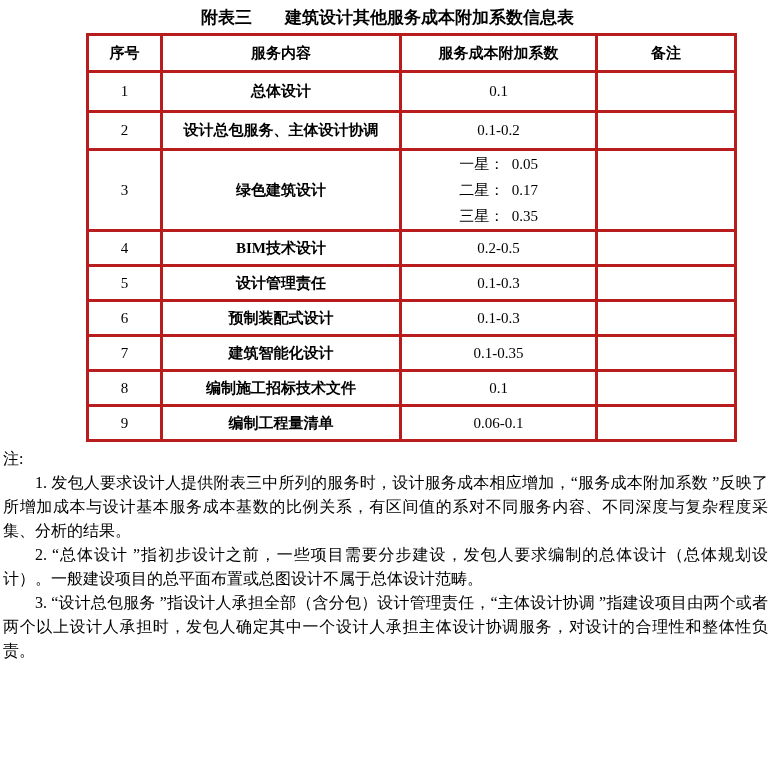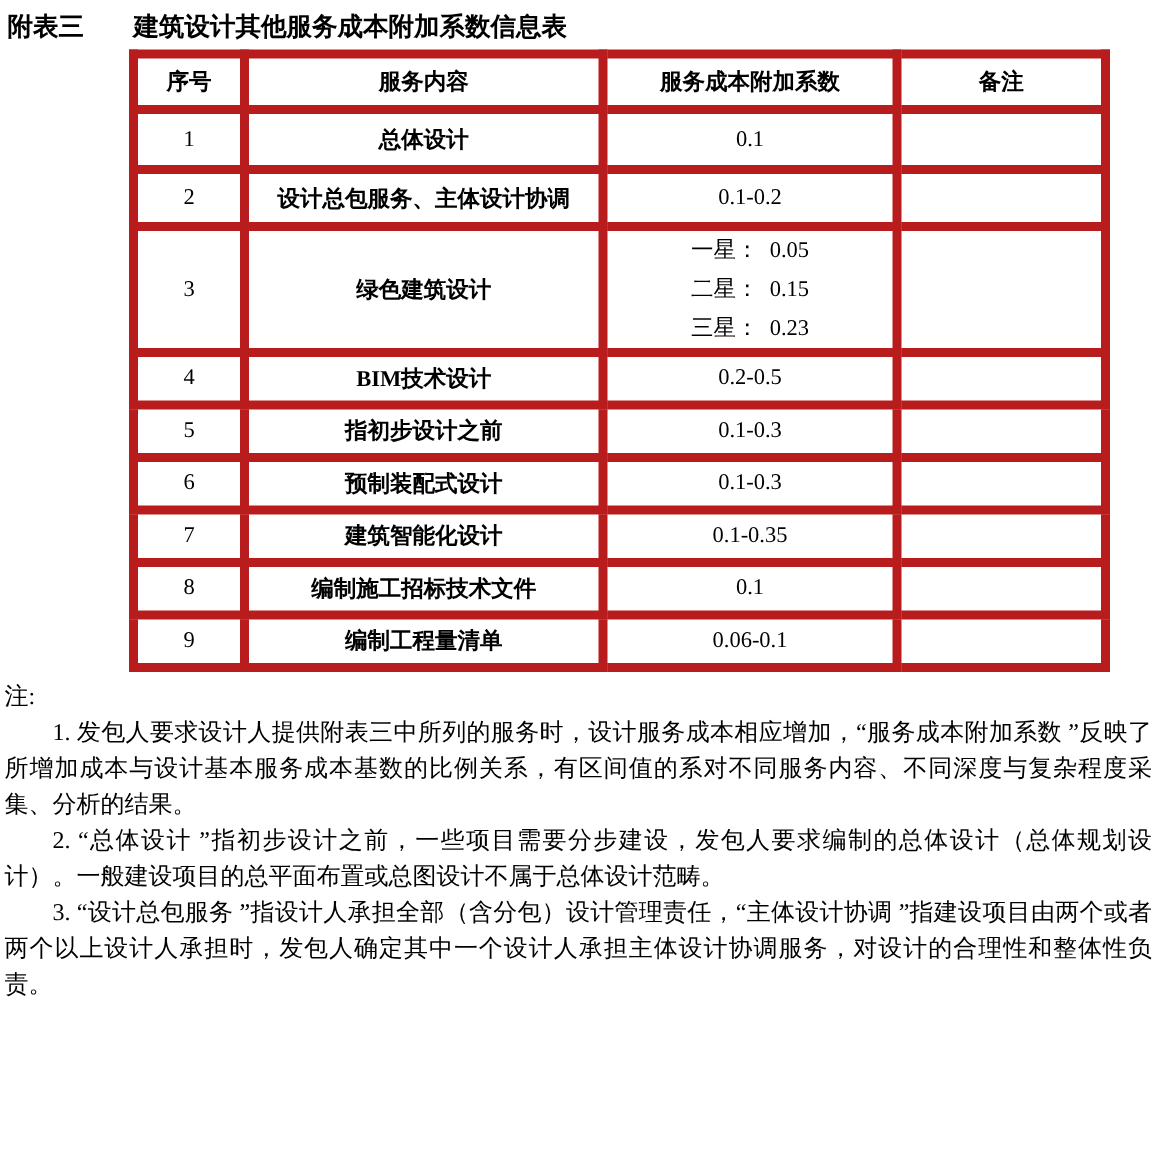--- a/index.html
+++ b/index.html
@@ -12,32 +12,33 @@
   }
   .page { width: 770px; height: 770px; position: relative; }
 
   
   .doc-title {
     padding: 7px 0 0 5px;
     font-size: 17px;
     line-height: 22px;
     font-weight: bold;
     white-space: nowrap;
+    text-align: center;
   }
   .doc-title .doc-name { margin-left: 33px; }
 
   
   table.coef-table {
     border-collapse: collapse;
     table-layout: fixed;
     width: 648px;
     margin: 4px 0 0 86px;
   }
   .coef-table th, .coef-table td {
-    border: 6px solid #b91c1c;
+    border: 3px solid #b91c1c;
     text-align: center;
     vertical-align: middle;
     font-size: 15px;
     padding: 0;
     overflow: hidden;
   }
   .coef-table th { height: 37px; font-weight: bold; }
   tr.row-std td { height: 35px; }
   tr.row-h40 td { height: 40px; }
   tr.row-h38 td { height: 38px; }
@@ -100,35 +101,35 @@
         <td class="service-cell">设计总包服务、主体设计协调</td>
         <td class="coef-cell">0.1-0.2</td>
         <td class="remark-cell"></td>
       </tr>
       <tr class="row-tall">
         <td class="no-cell">3</td>
         <td class="service-cell">绿色建筑设计</td>
         <td class="coef-cell">
           <span class="stars-block">
             <div class="star-line">一星：  0.05</div>
-            <div class="star-line">二星：  0.15</div>
-            <div class="star-line">三星：  0.23</div>
+            <div class="star-line">二星：  0.17</div>
+            <div class="star-line">三星：  0.35</div>
           </span>
         </td>
         <td class="remark-cell"></td>
       </tr>
       <tr class="row-std">
         <td class="no-cell">4</td>
         <td class="service-cell">BIM技术设计</td>
         <td class="coef-cell">0.2-0.5</td>
         <td class="remark-cell"></td>
       </tr>
       <tr class="row-std">
         <td class="no-cell">5</td>
-        <td class="service-cell">指初步设计之前</td>
+        <td class="service-cell">设计管理责任</td>
         <td class="coef-cell">0.1-0.3</td>
         <td class="remark-cell"></td>
       </tr>
       <tr class="row-std">
         <td class="no-cell">6</td>
         <td class="service-cell">预制装配式设计</td>
         <td class="coef-cell">0.1-0.3</td>
         <td class="remark-cell"></td>
       </tr>
       <tr class="row-std">

